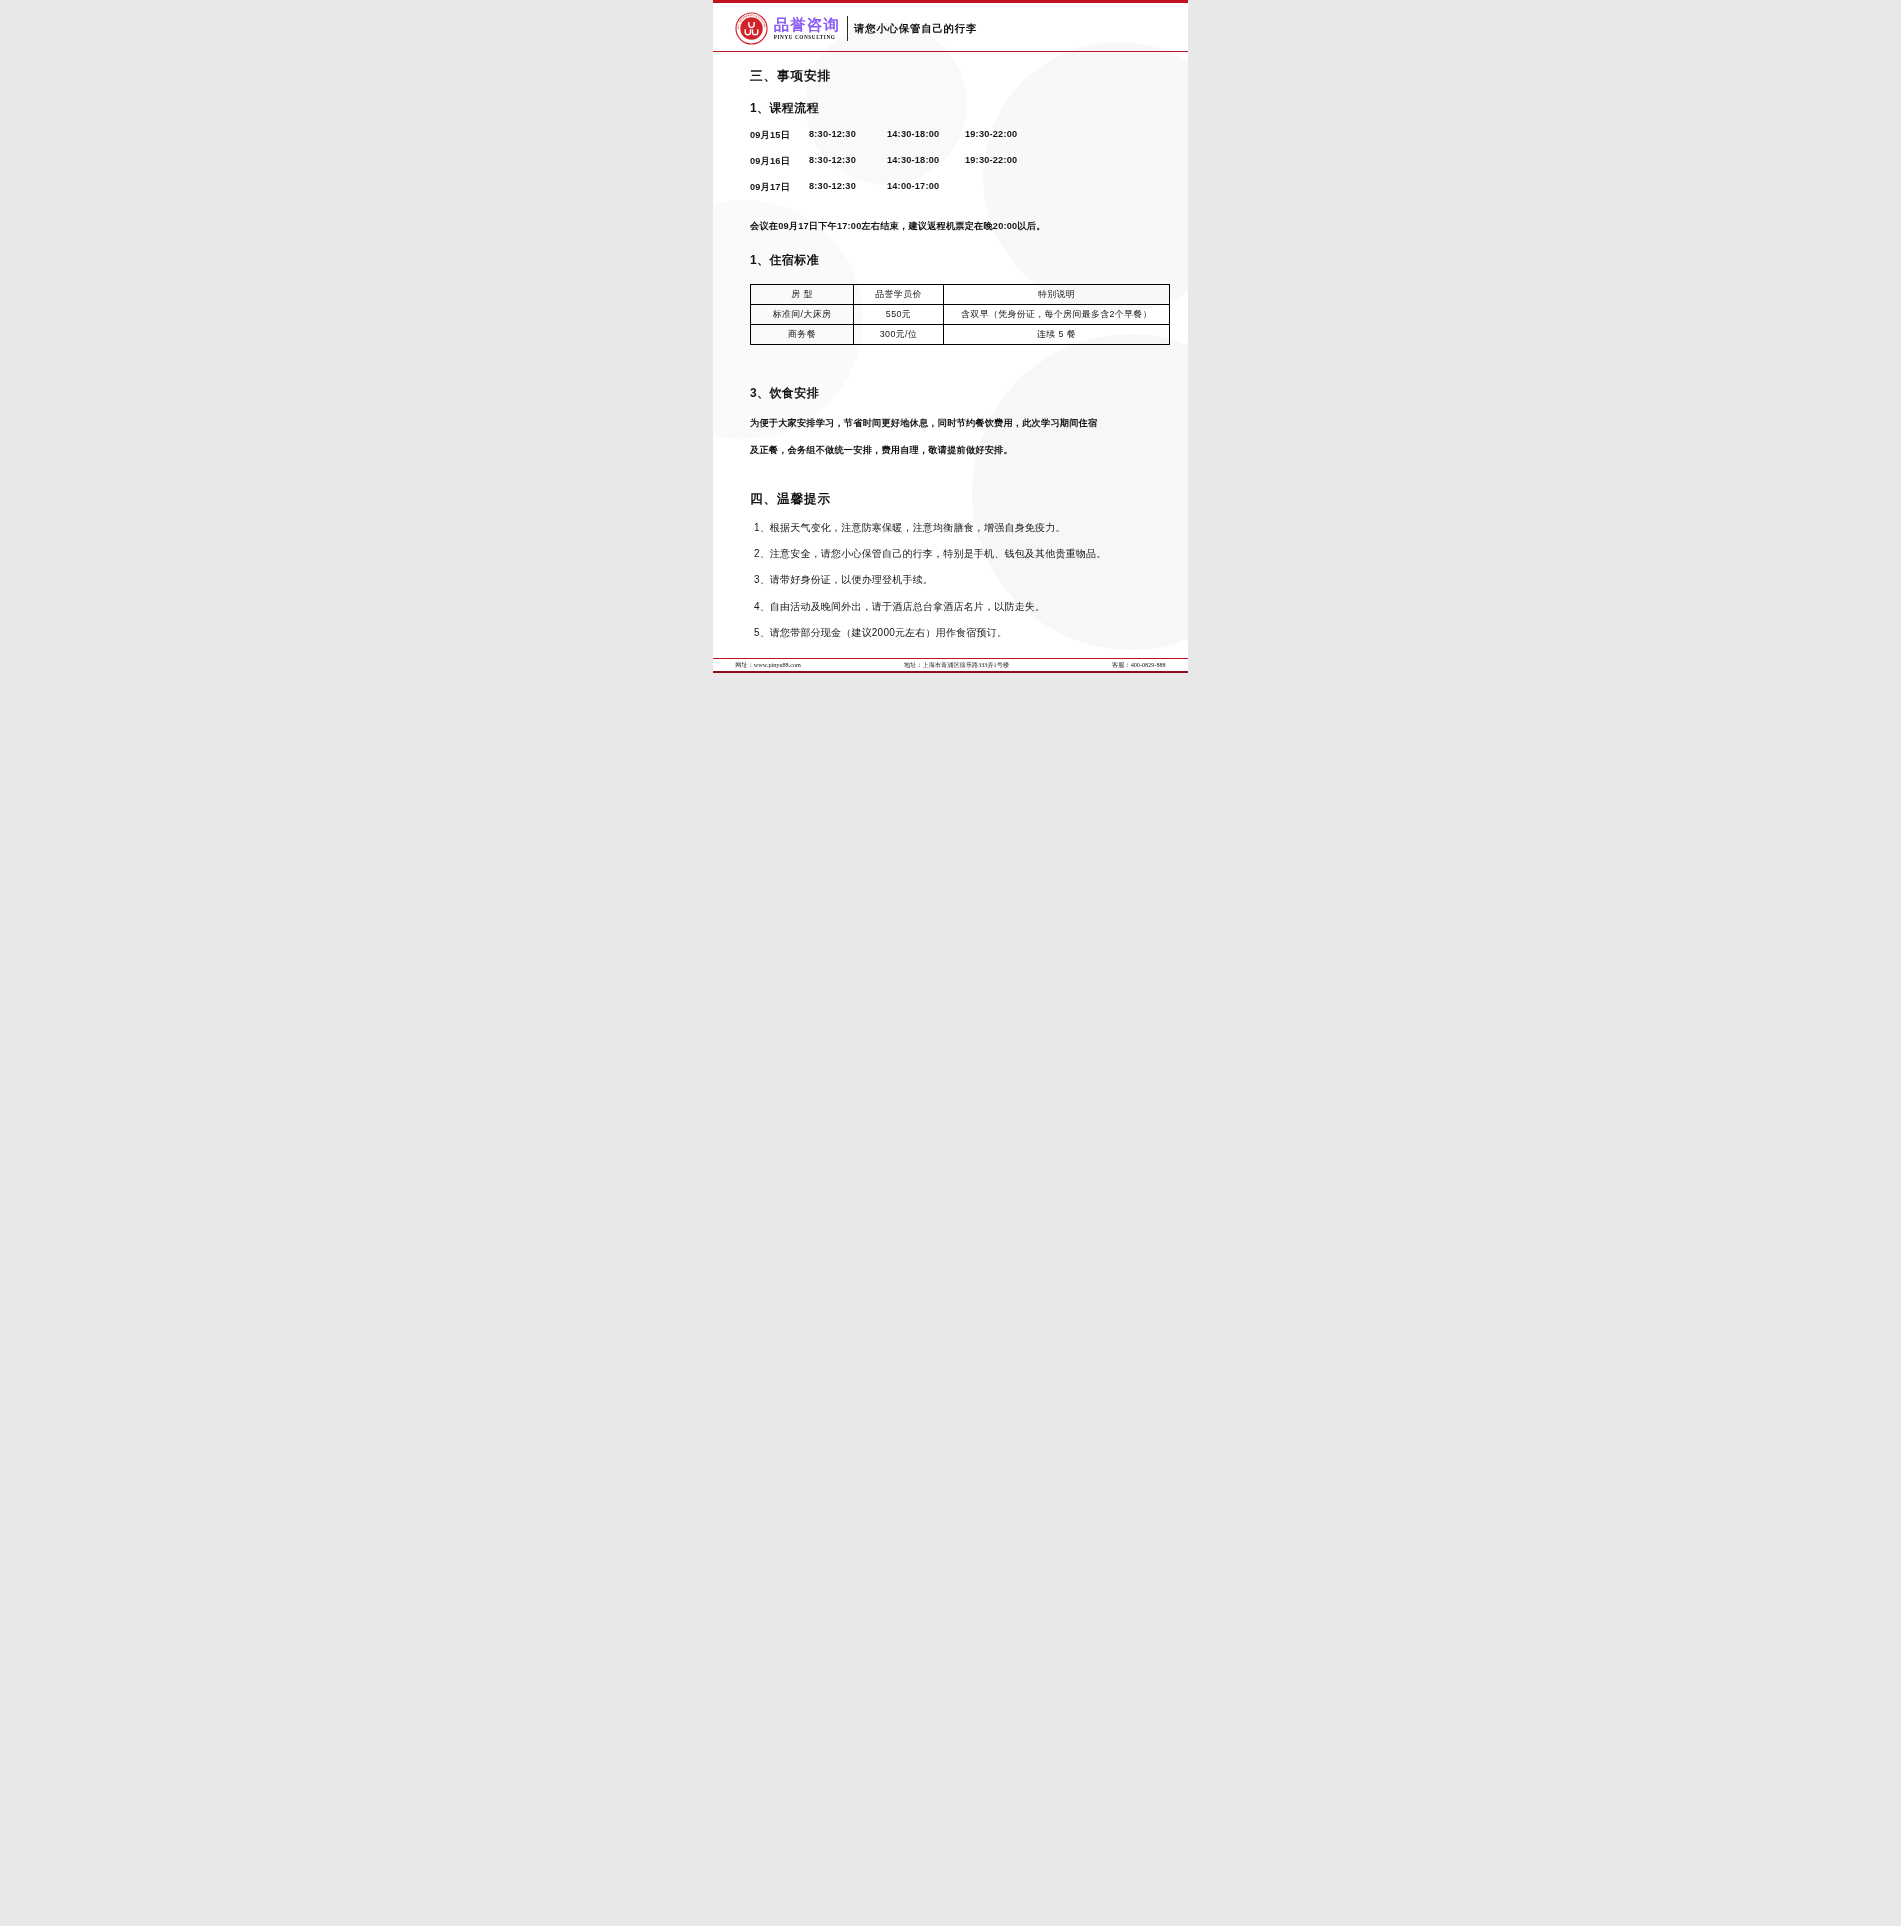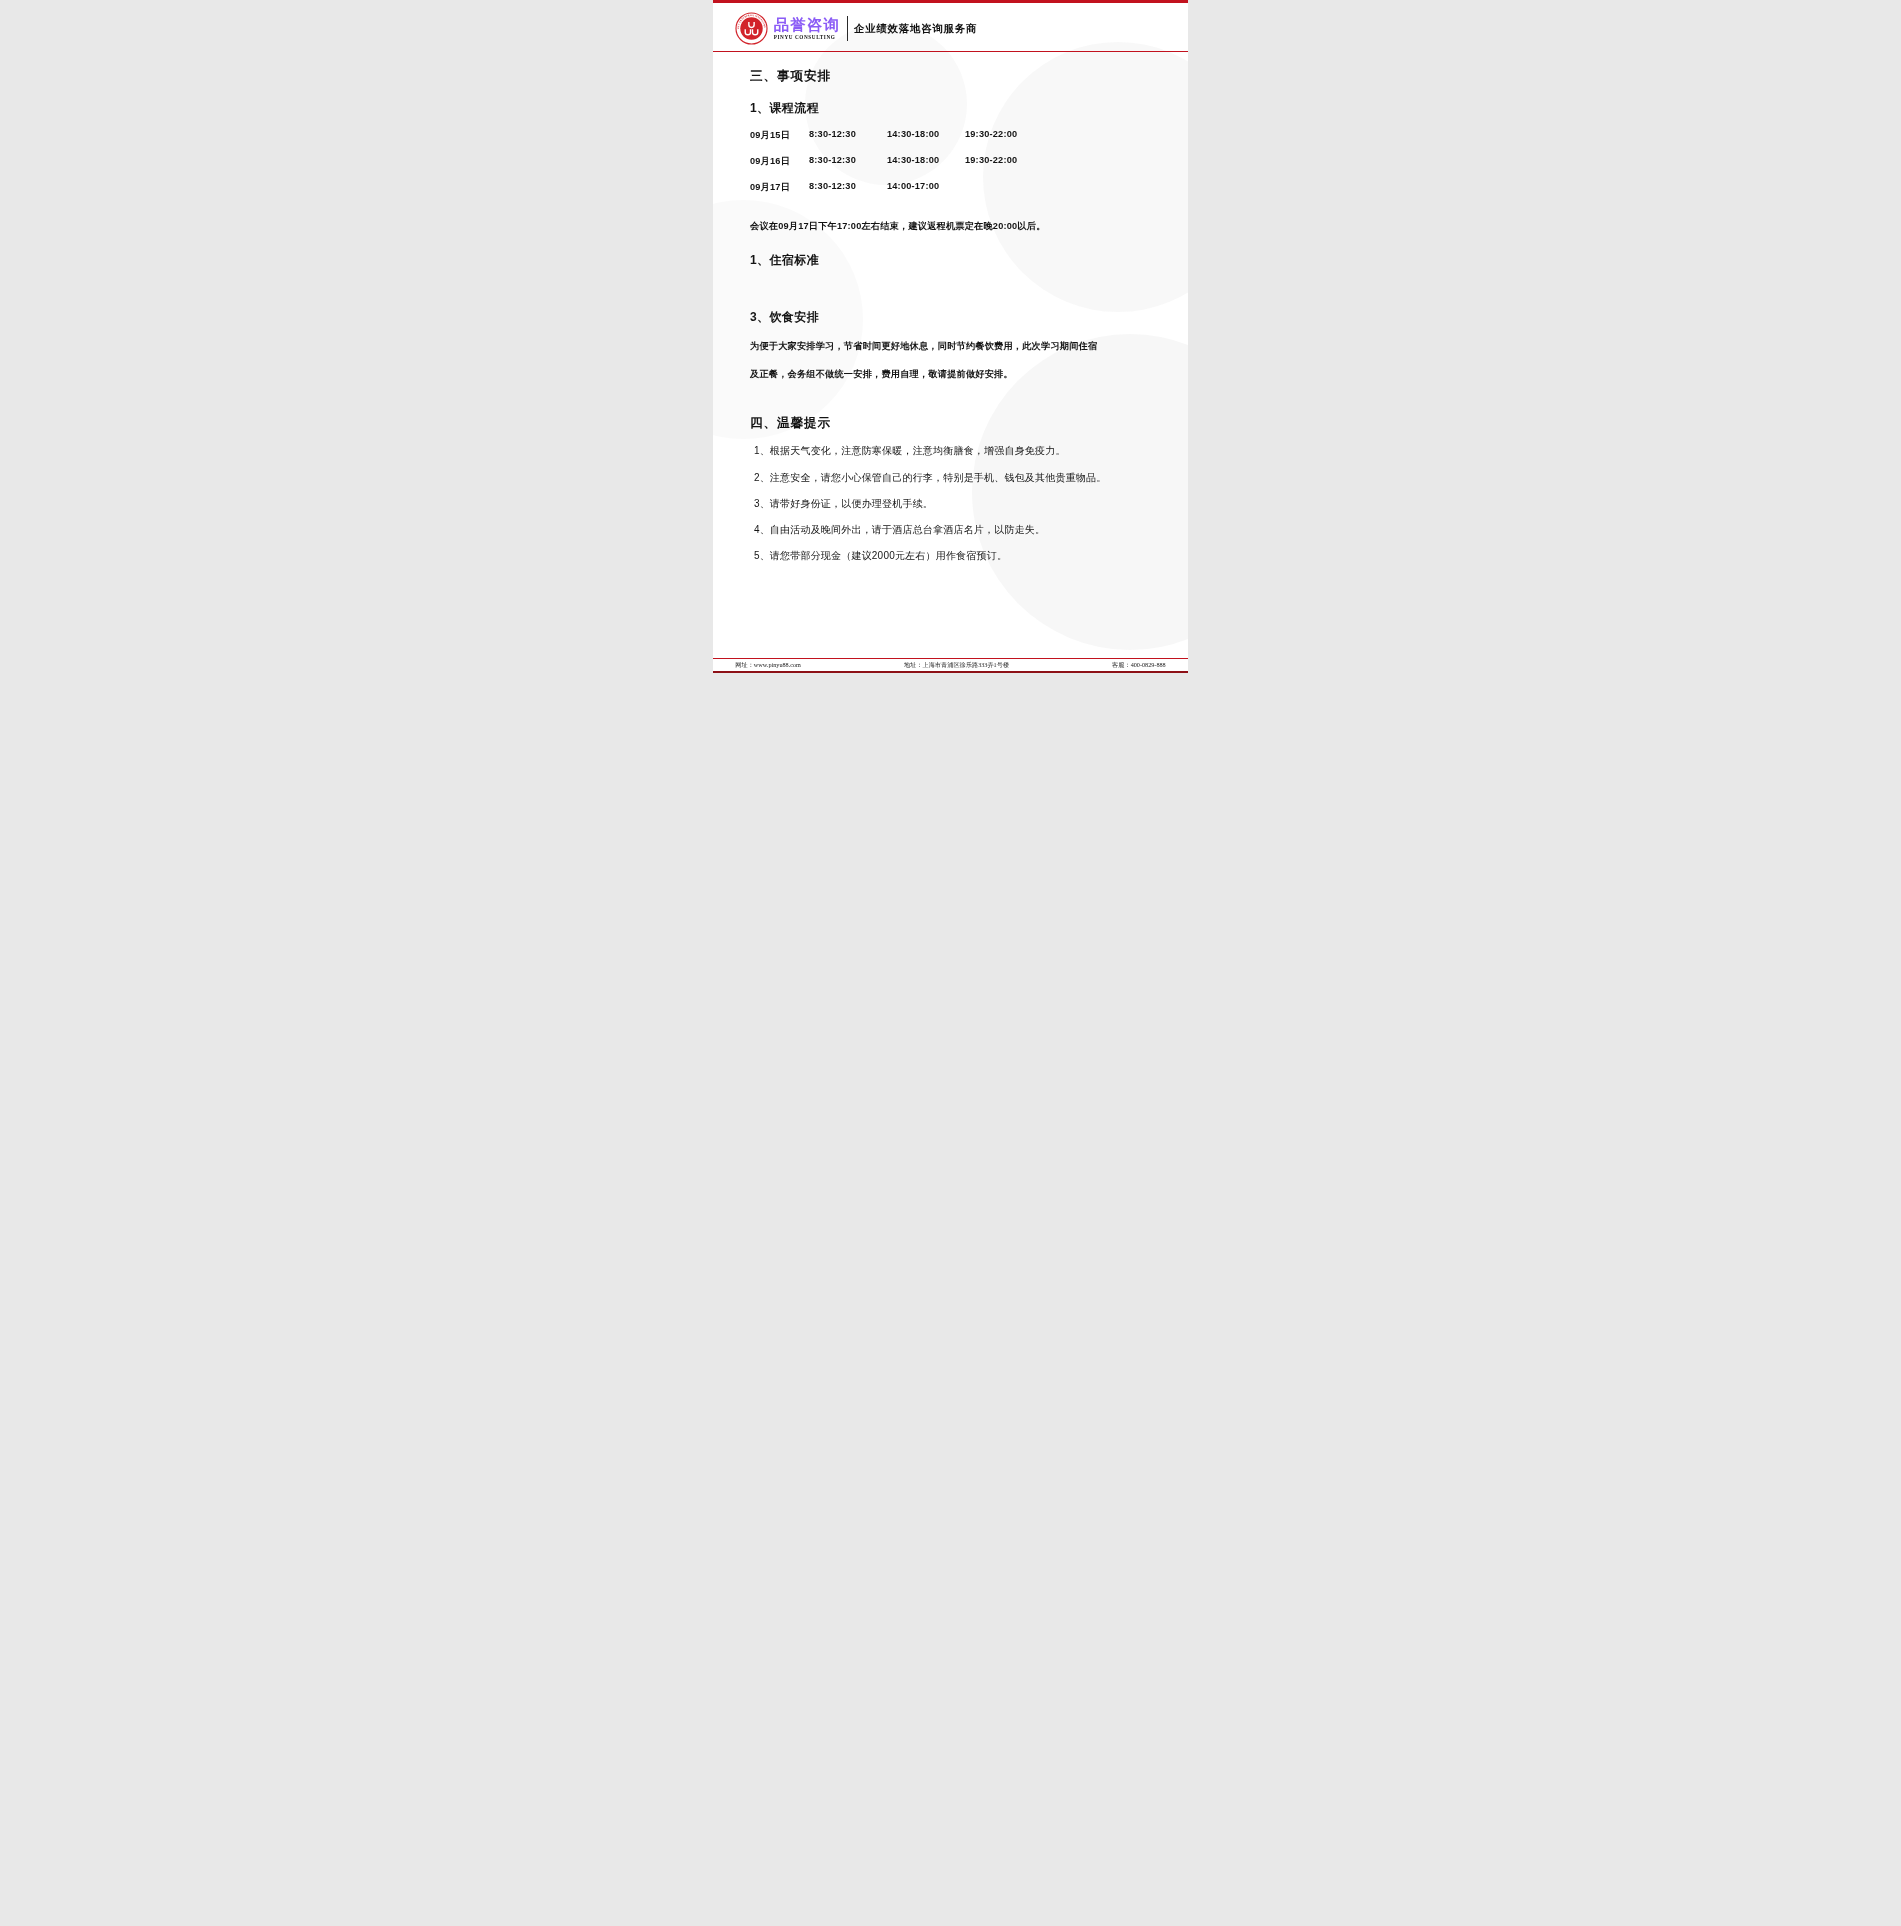--- a/index.html
+++ b/index.html
@@ -92,21 +92,21 @@
           <path d="M 42,30 v 9 a 8,8 0 0 0 16,0 v -9"></path>
           <path d="M 31,52 v 9 a 8,8 0 0 0 16,0 v -9"></path>
           <path d="M 53,52 v 9 a 8,8 0 0 0 16,0 v -9"></path>
         </g>
       </svg>
       <div class="brand-block">
         <div class="brand-cn">品誉咨询</div>
         <div class="brand-en">PINYU CONSULTING</div>
       </div>
       <div class="divider"></div>
-      <div class="tagline">企业绩效落地咨询服务商</div>
+      <div class="tagline">请您小心保管自己的行李</div>
     </div>
     <div class="header-rule"></div>
 
     <div class="doc">
 
       <div class="h1">三、事项安排</div>
       <div class="h2">1、课程流程</div>
 
       <div class="sched-row line">
         <span class="sched-date">09月15日</span>
@@ -123,20 +123,39 @@
       <div class="sched-row line">
         <span class="sched-date">09月17日</span>
         <span class="sched-time">8:30-12:30</span>
         <span class="sched-time">14:00-17:00</span>
       </div>
 
       <div class="line note">会议在09月17日下午17:00左右结束，建议返程机票定在晚20:00以后。</div>
 
       <div class="h2" style="margin-top:19px;">1、住宿标准</div>
 
+      <table class="lodging-table">
+        <tbody>
+            <tr>
+          <td class="col1">房 型</td>
+          <td class="col2">品誉学员价</td>
+          <td>特别说明</td>
+        </tr>
+        <tr>
+          <td>标准间/大床房</td>
+          <td>550元</td>
+          <td>含双早（凭身份证，每个房间最多含2个早餐）</td>
+        </tr>
+        <tr>
+          <td>商务餐</td>
+          <td>300元/位</td>
+          <td>连续 5 餐</td>
+        </tr>
+      </tbody>
+        </table>
 
       <div class="h2 dining-title">3、饮食安排</div>
       <div class="line para-line">为便于大家安排学习，节省时间更好地休息，同时节约餐饮费用，此次学习期间住宿</div>
       <div class="line para-line">及正餐，会务组不做统一安排，费用自理，敬请提前做好安排。</div>
 
       <div class="h1 tips-title">四、温馨提示</div>
       <div class="tip">1、根据天气变化，注意防寒保暖，注意均衡膳食，增强自身免疫力。</div>
       <div class="tip">2、注意安全，请您小心保管自己的行李，特别是手机、钱包及其他贵重物品。</div>
       <div class="tip">3、请带好身份证，以便办理登机手续。</div>
       <div class="tip">4、自由活动及晚间外出，请于酒店总台拿酒店名片，以防走失。</div>

